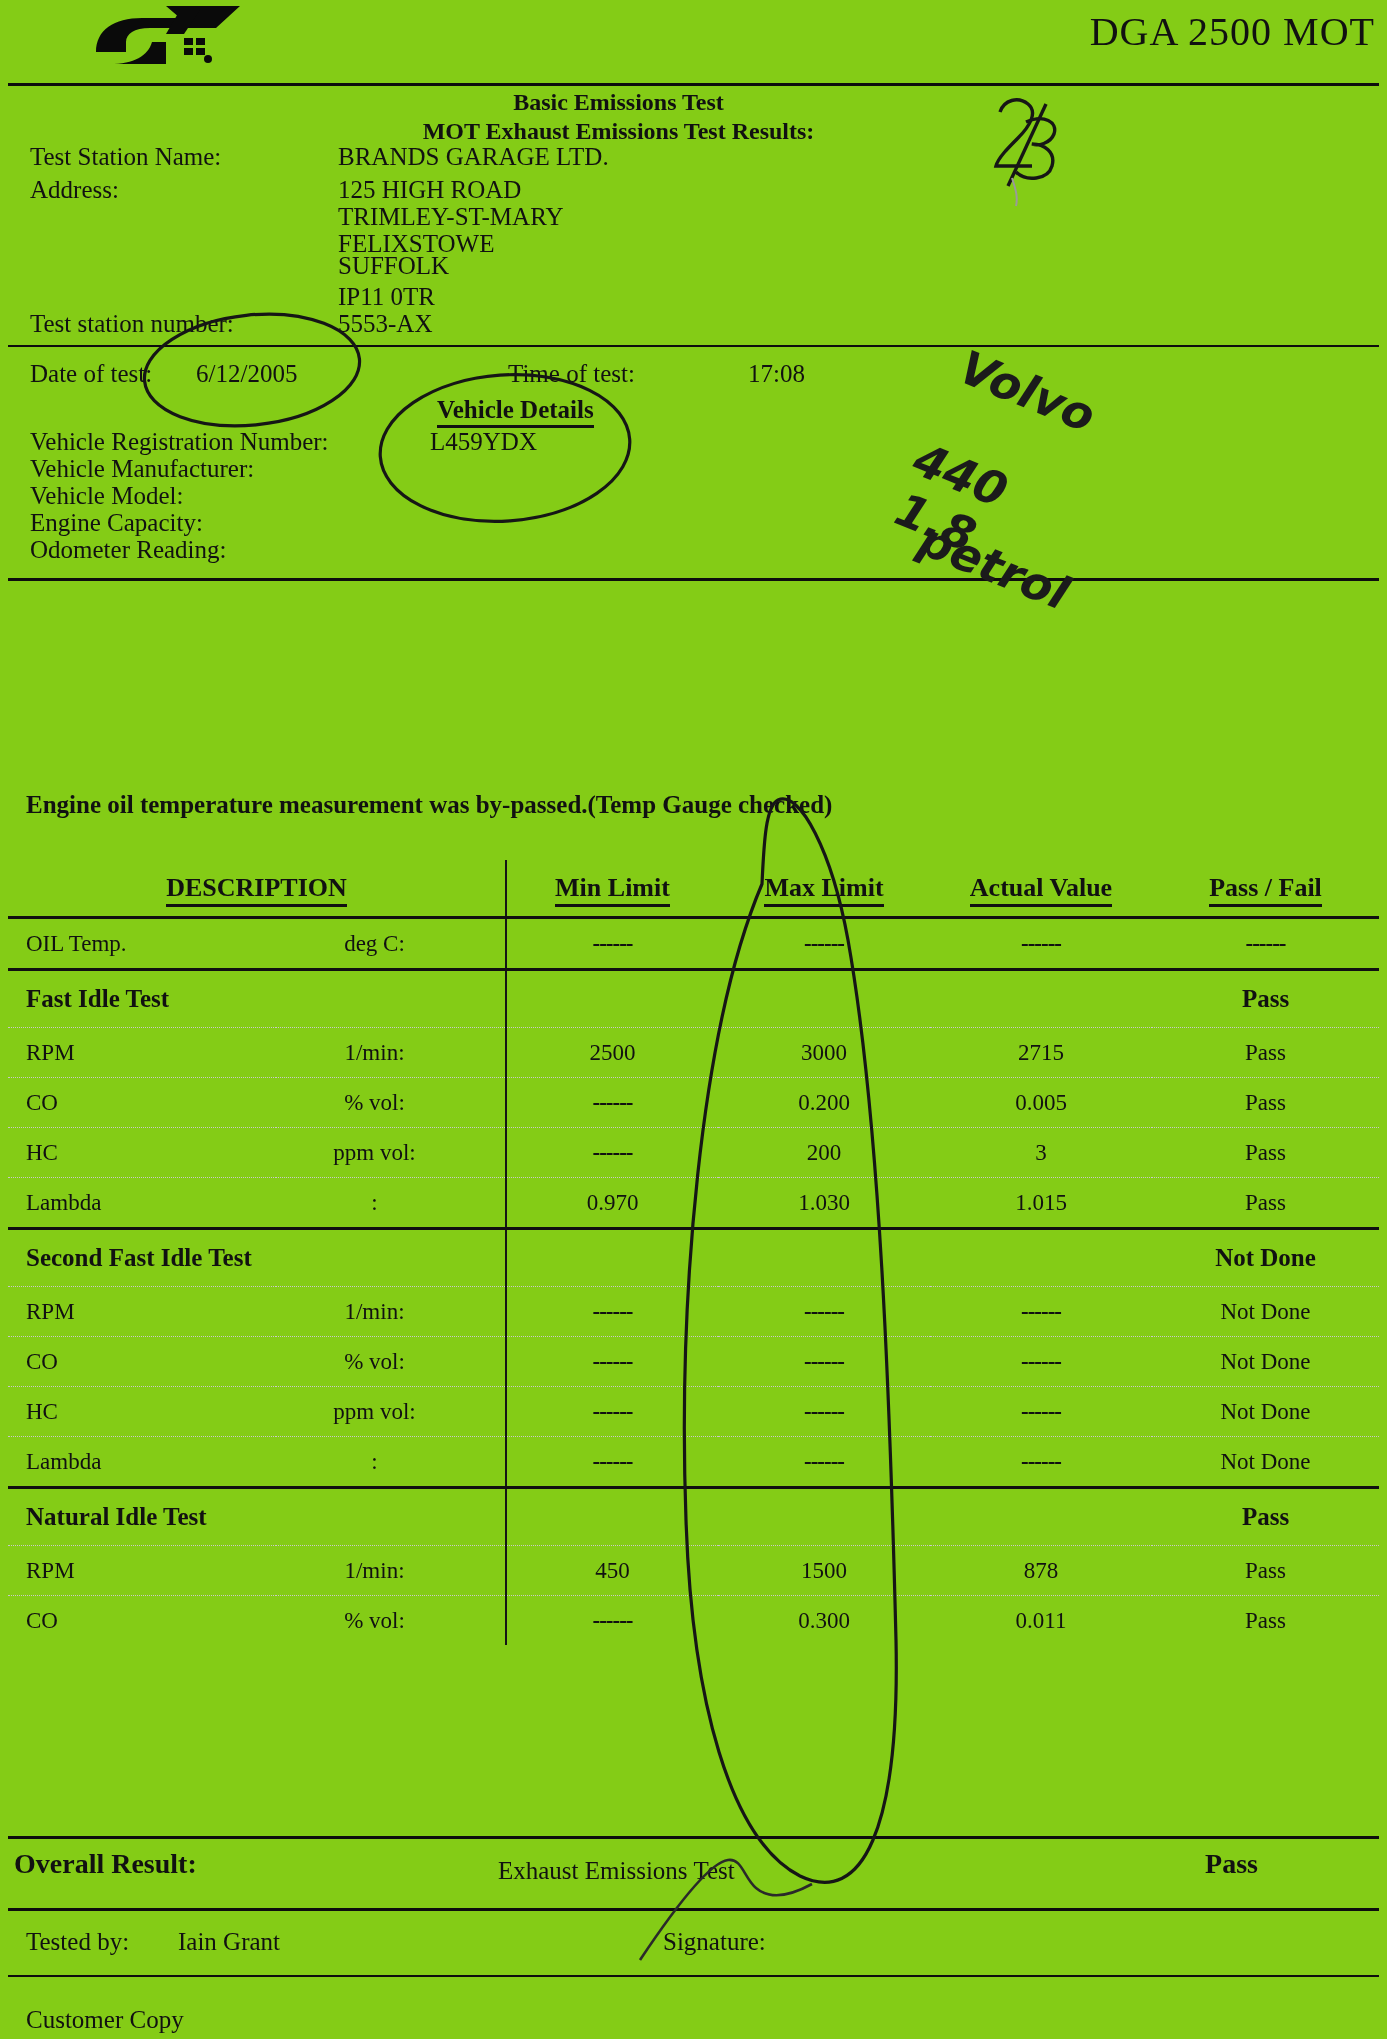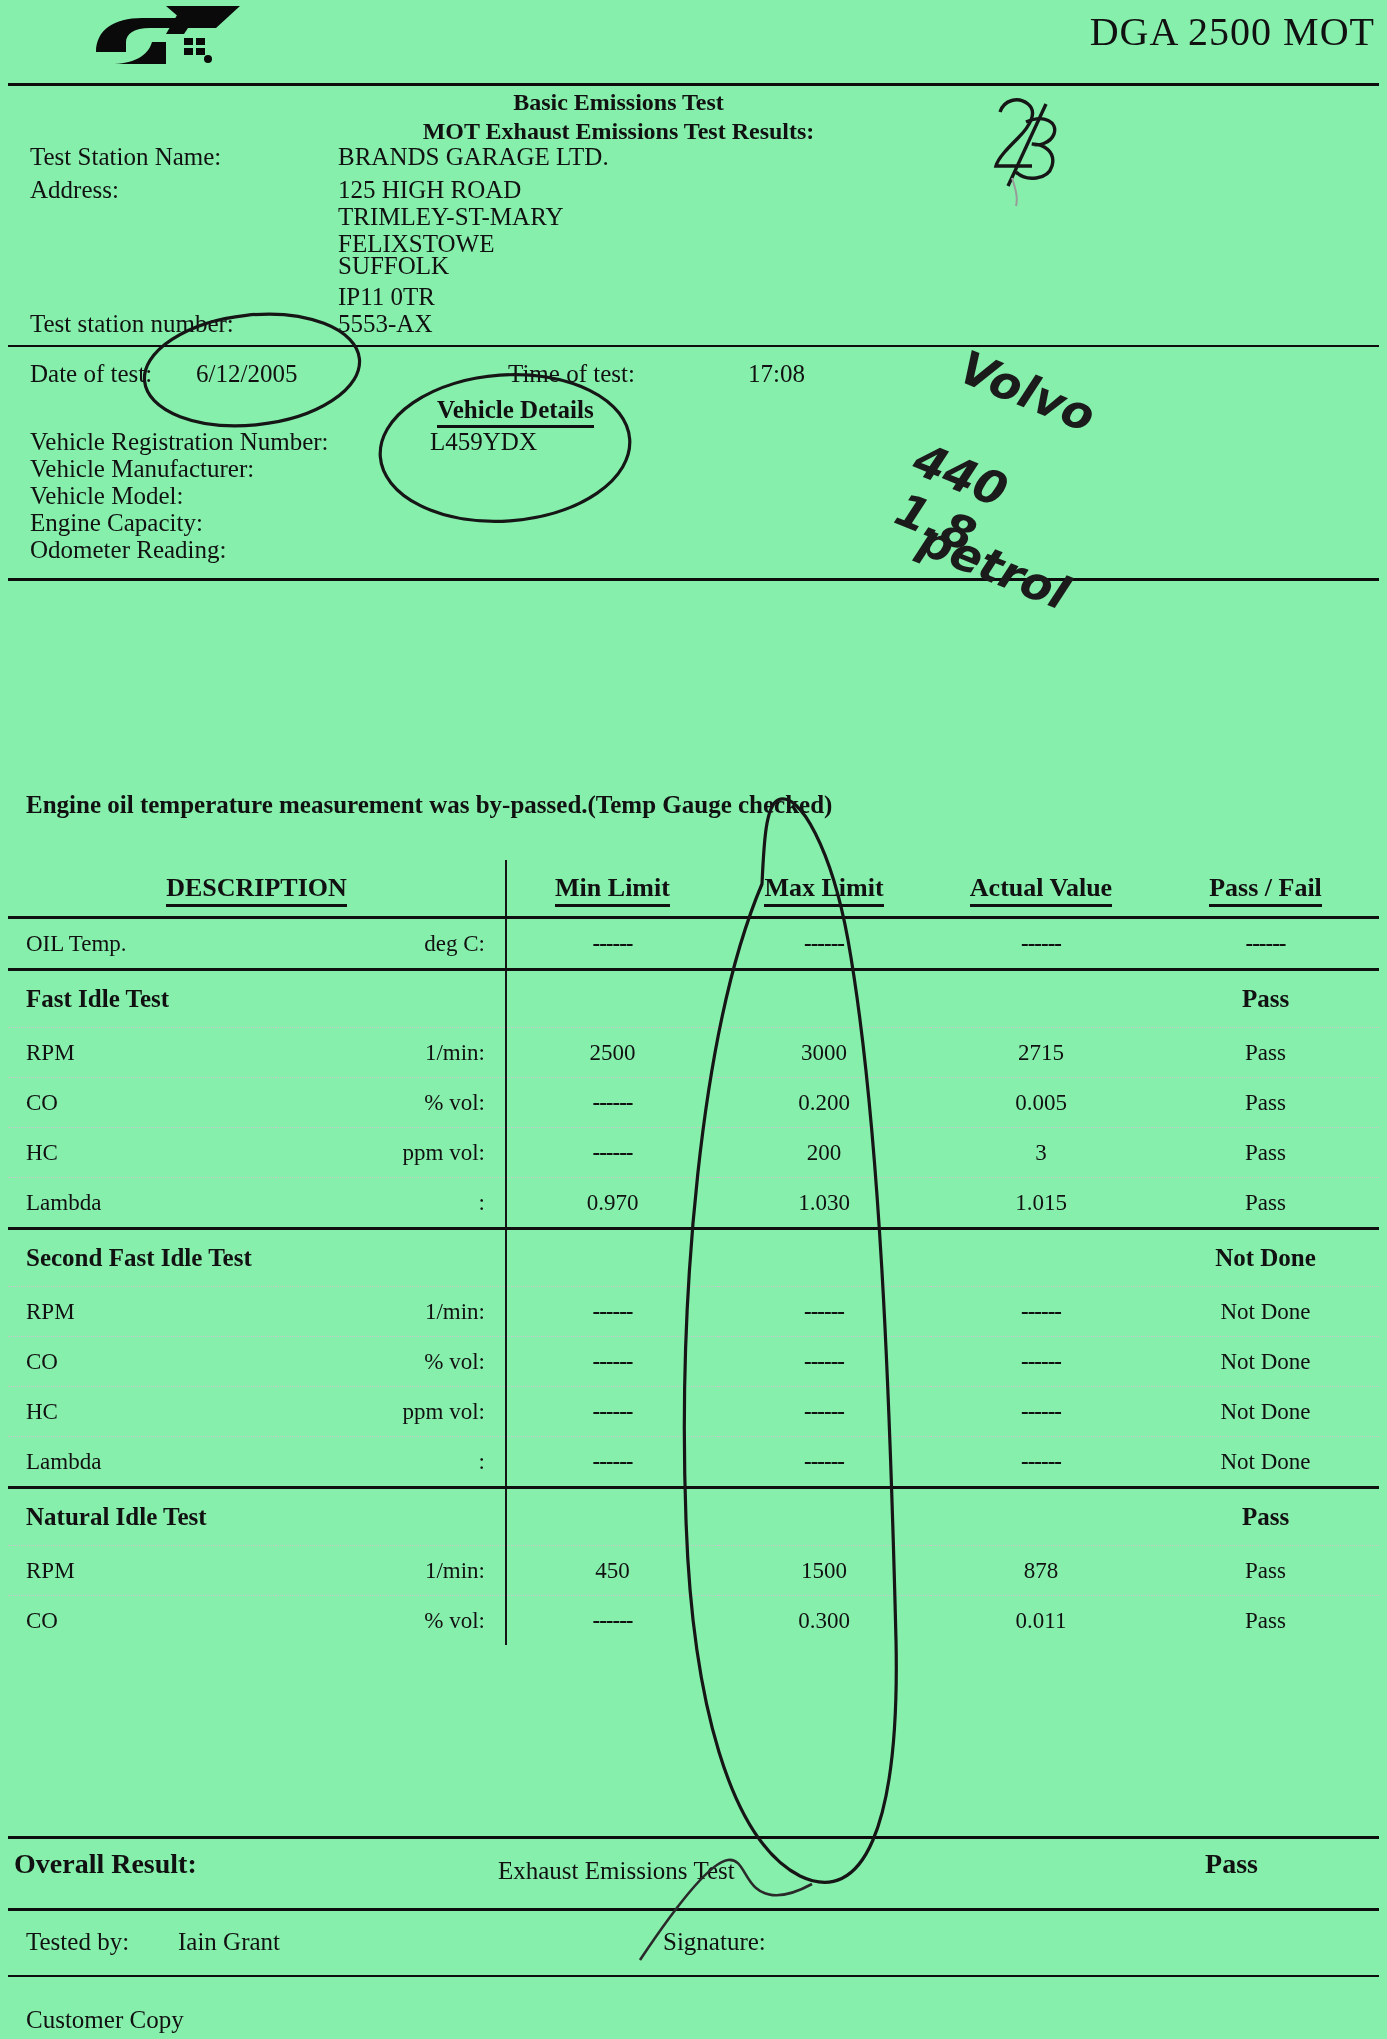--- a/index.html
+++ b/index.html
@@ -8,21 +8,21 @@
     background: #ffffff;
   }
   body {
     font-family: "Liberation Serif", "DejaVu Serif", serif;
     color: #111111;
   }
   #page {
     position: relative;
     width: 1387px;
     height: 2039px;
-    background: #86efac;
+    background: #84cc16;
     overflow: hidden;
   }
 
   
   .hdr {
     position: absolute;
     top: 0; left: 0; right: 0;
     height: 90px;
   }
   .logo {
@@ -115,21 +115,21 @@
   }
   .hdr-desc { text-align: center !important; }
 
   .vline { border-left: 2px solid #151515; }
 
   .drow td {
     height: 49px;
     font-size: 23px;
   }
   .drow .c-desc { padding-left: 18px; text-align: left; }
-  .drow .c-unit { text-align: right; padding-right: 20px; }
+  .drow .c-unit { text-align: center; padding-right: 32px; }
   .drow .c-num  { text-align: center; }
   .drow .c-pf   { text-align: center; }
 
   .faint-sep td {
     height: 0;
     border-top: 1px dotted #c9c9c9;
   }
 
   .srow td {
     height: 56px;

